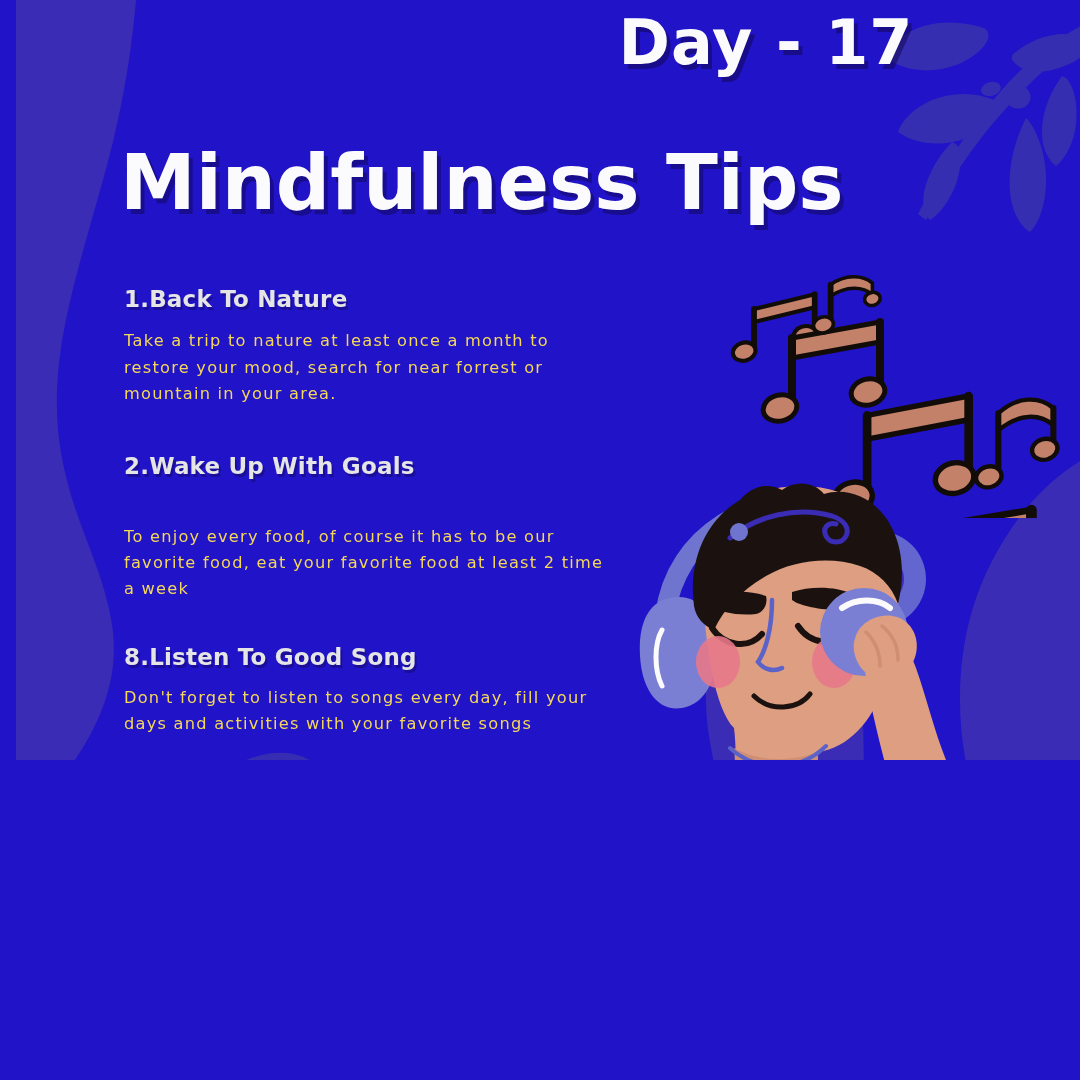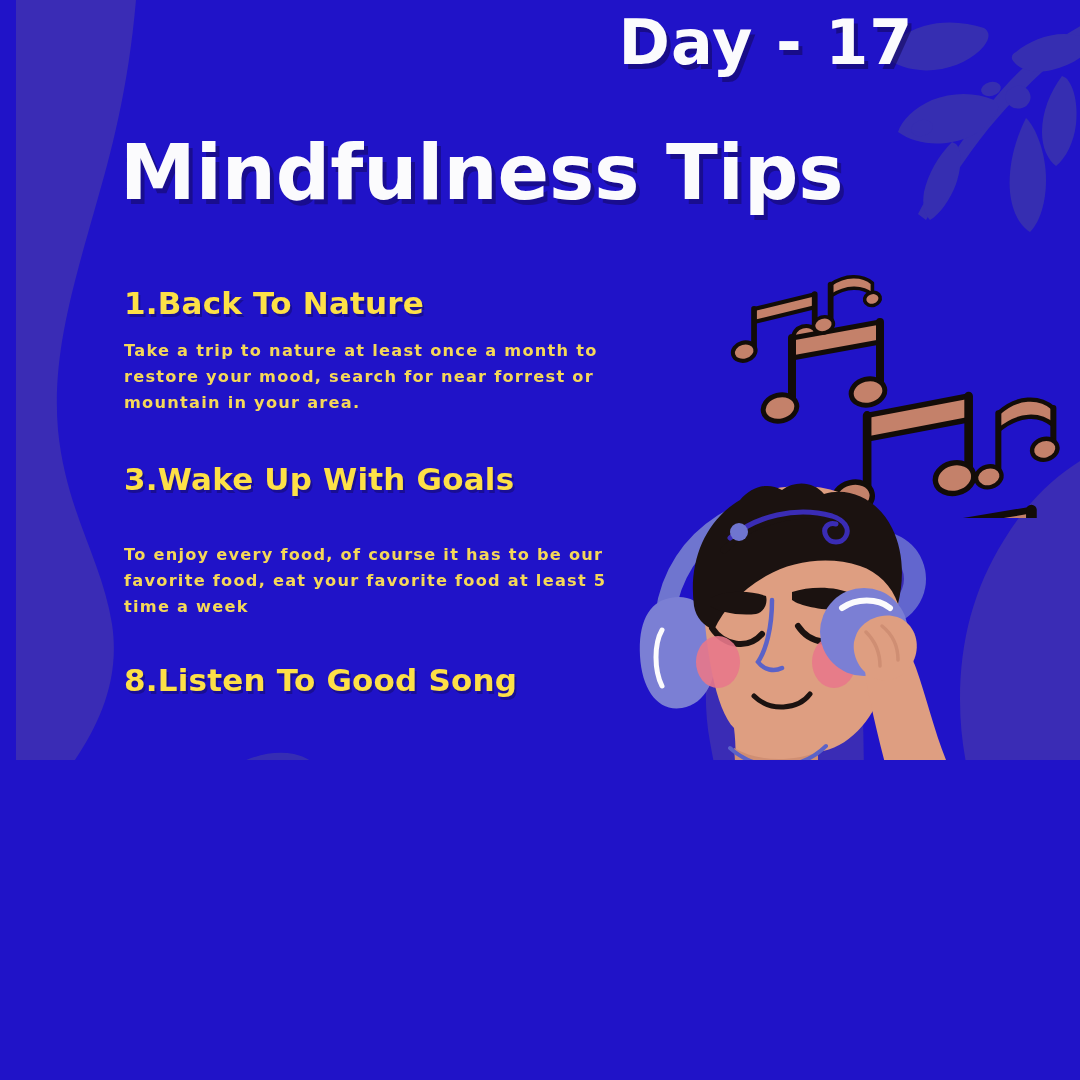--- a/index.html
+++ b/index.html
@@ -18,40 +18,40 @@
   
   .day-badge{
     position:absolute; left:540px; top:6px; width:420px;
     text-align:center;
     font-family:"DejaVu Sans", sans-serif;
     font-size:62px; font-weight:700; letter-spacing:1px;
     color:#fbfbfd;
     text-shadow:4px 5px 0 rgba(18,8,86,.55);
   }
   .main-title{
-    position:absolute; left:104px; top:128px;
+    position:absolute; left:104px; top:138px;
     font-family:"DejaVu Sans", sans-serif;
     font-size:76px; font-weight:700; letter-spacing:0px;
     color:#fbfbfd;
     text-shadow:4px 5px 0 rgba(18,8,86,.5);
     white-space:nowrap;
   }
 
   #tips{position:absolute; left:108px; top:286px; width:505px;}
   .tip{margin-bottom:24px;}
   .tip-title{
     font-family:"DejaVu Sans", sans-serif;
-    font-size:31px; font-weight:700; color:#fde047;
+    font-size:23px; font-weight:700; color:#e5e5e5;
     letter-spacing:.2px; line-height:1.15;
     text-shadow:2px 3px 0 rgba(18,8,86,.45);
     margin:0 0 14px 0; white-space:nowrap;
   }
   .tip-body{
     font-family:"DejaVu Sans", sans-serif;
-    font-size:16.2px; font-weight:700; color:#f5d858;
+    font-size:16.2px; font-weight:400; color:#f5d858;
     letter-spacing:1.25px; line-height:1.62;
     margin:0; width:490px;
   }
   .t1 .tip-title{margin-bottom:16px;}
   .tip.s1{margin-bottom:46px;}
   .tip.s2{margin-bottom:44px;}
   .tip.s3{margin-bottom:42px;}
 
   #music{position:absolute; left:700px; top:268px; width:350px; height:250px;}
   #person{position:absolute; left:590px; top:480px; width:490px; height:600px;}
@@ -121,27 +121,28 @@
 
   <div class="day-badge">Day - 17</div>
   <div class="main-title">Mindfulness Tips</div>
 
   <div id="tips">
     <div class="tip t1 s1">
       <p class="tip-title">1.Back To Nature</p>
       <p class="tip-body">Take a trip to nature at least once a month to restore your mood, search for near forrest or mountain in your area.</p>
     </div>
     <div class="tip s2">
-      <p class="tip-title">3.Wake Up With Goals</p>
+      <p class="tip-title">2.Wake Up With Goals</p>
     </div>
     <div class="tip s3">
-      <p class="tip-body">To enjoy every food, of course it has to be our favorite food, eat your favorite food at least 5 time a week</p>
+      <p class="tip-body">To enjoy every food, of course it has to be our favorite food, eat your favorite food at least 2 time a week</p>
     </div>
     <div class="tip">
       <p class="tip-title">8.Listen To Good Song</p>
+      <p class="tip-body">Don't forget to listen to songs every day, fill your days and activities with your favorite songs</p>
     </div>
   </div>
 
   <svg id="music" viewBox="0 0 350 250">
     <g fill="#c4816a" stroke="#120c08" stroke-width="5" stroke-linejoin="round">
 
       <g transform="translate(20,18) scale(0.82)">
         <path d="M22,28 L96,10 L96,26 L22,44 Z"></path>
         <path d="M22,28 L22,78 M96,10 L96,58" stroke-width="7" fill="none" stroke-linecap="round"></path>
         <ellipse cx="10" cy="80" rx="14" ry="11" transform="rotate(-16 10 80)"></ellipse>

